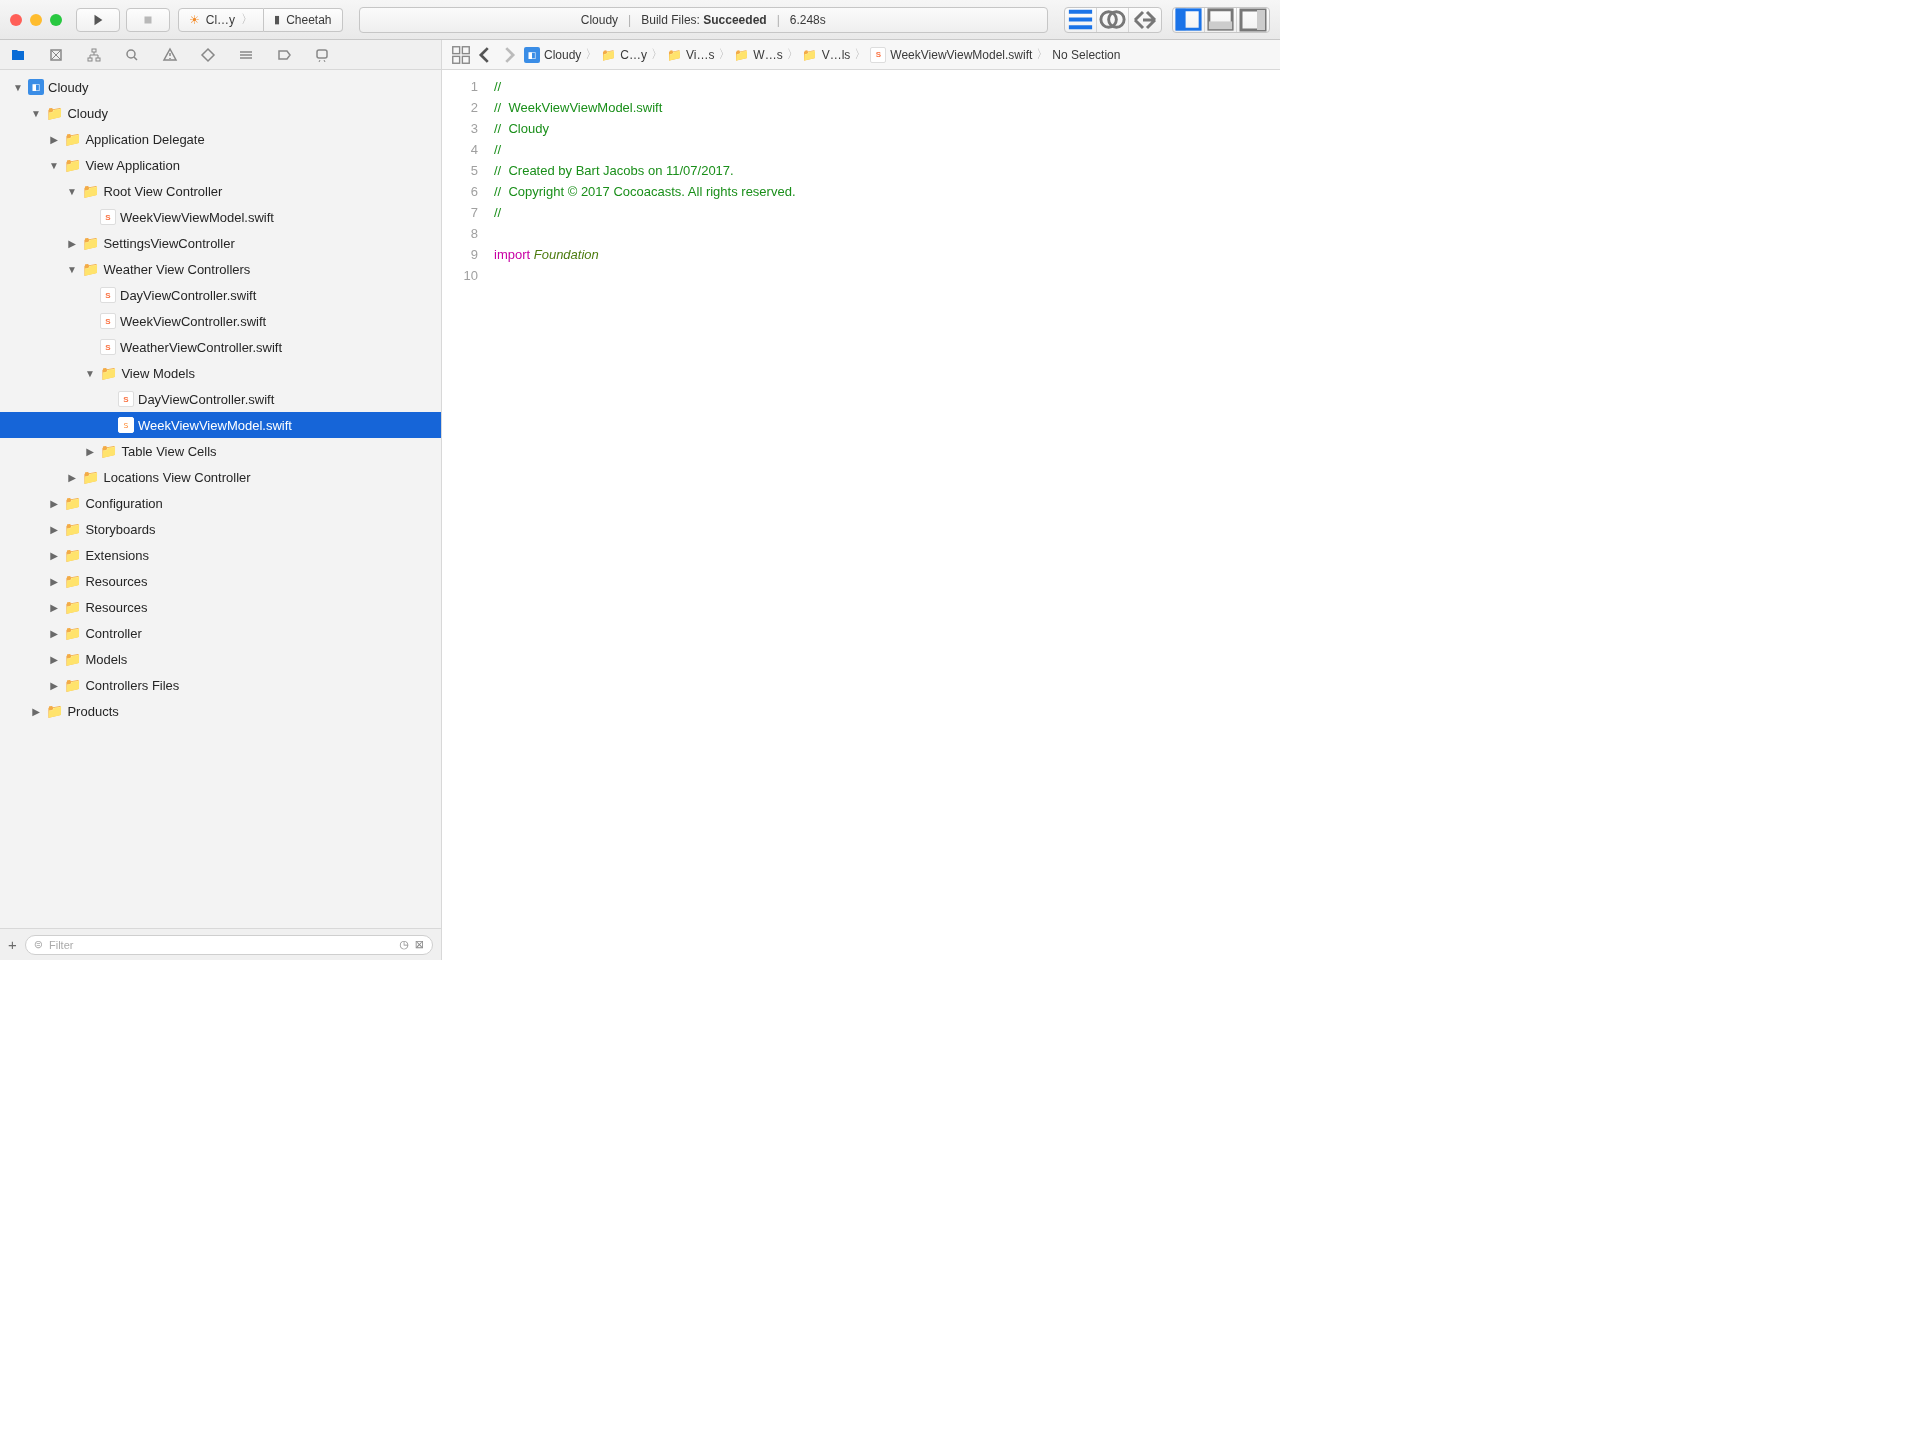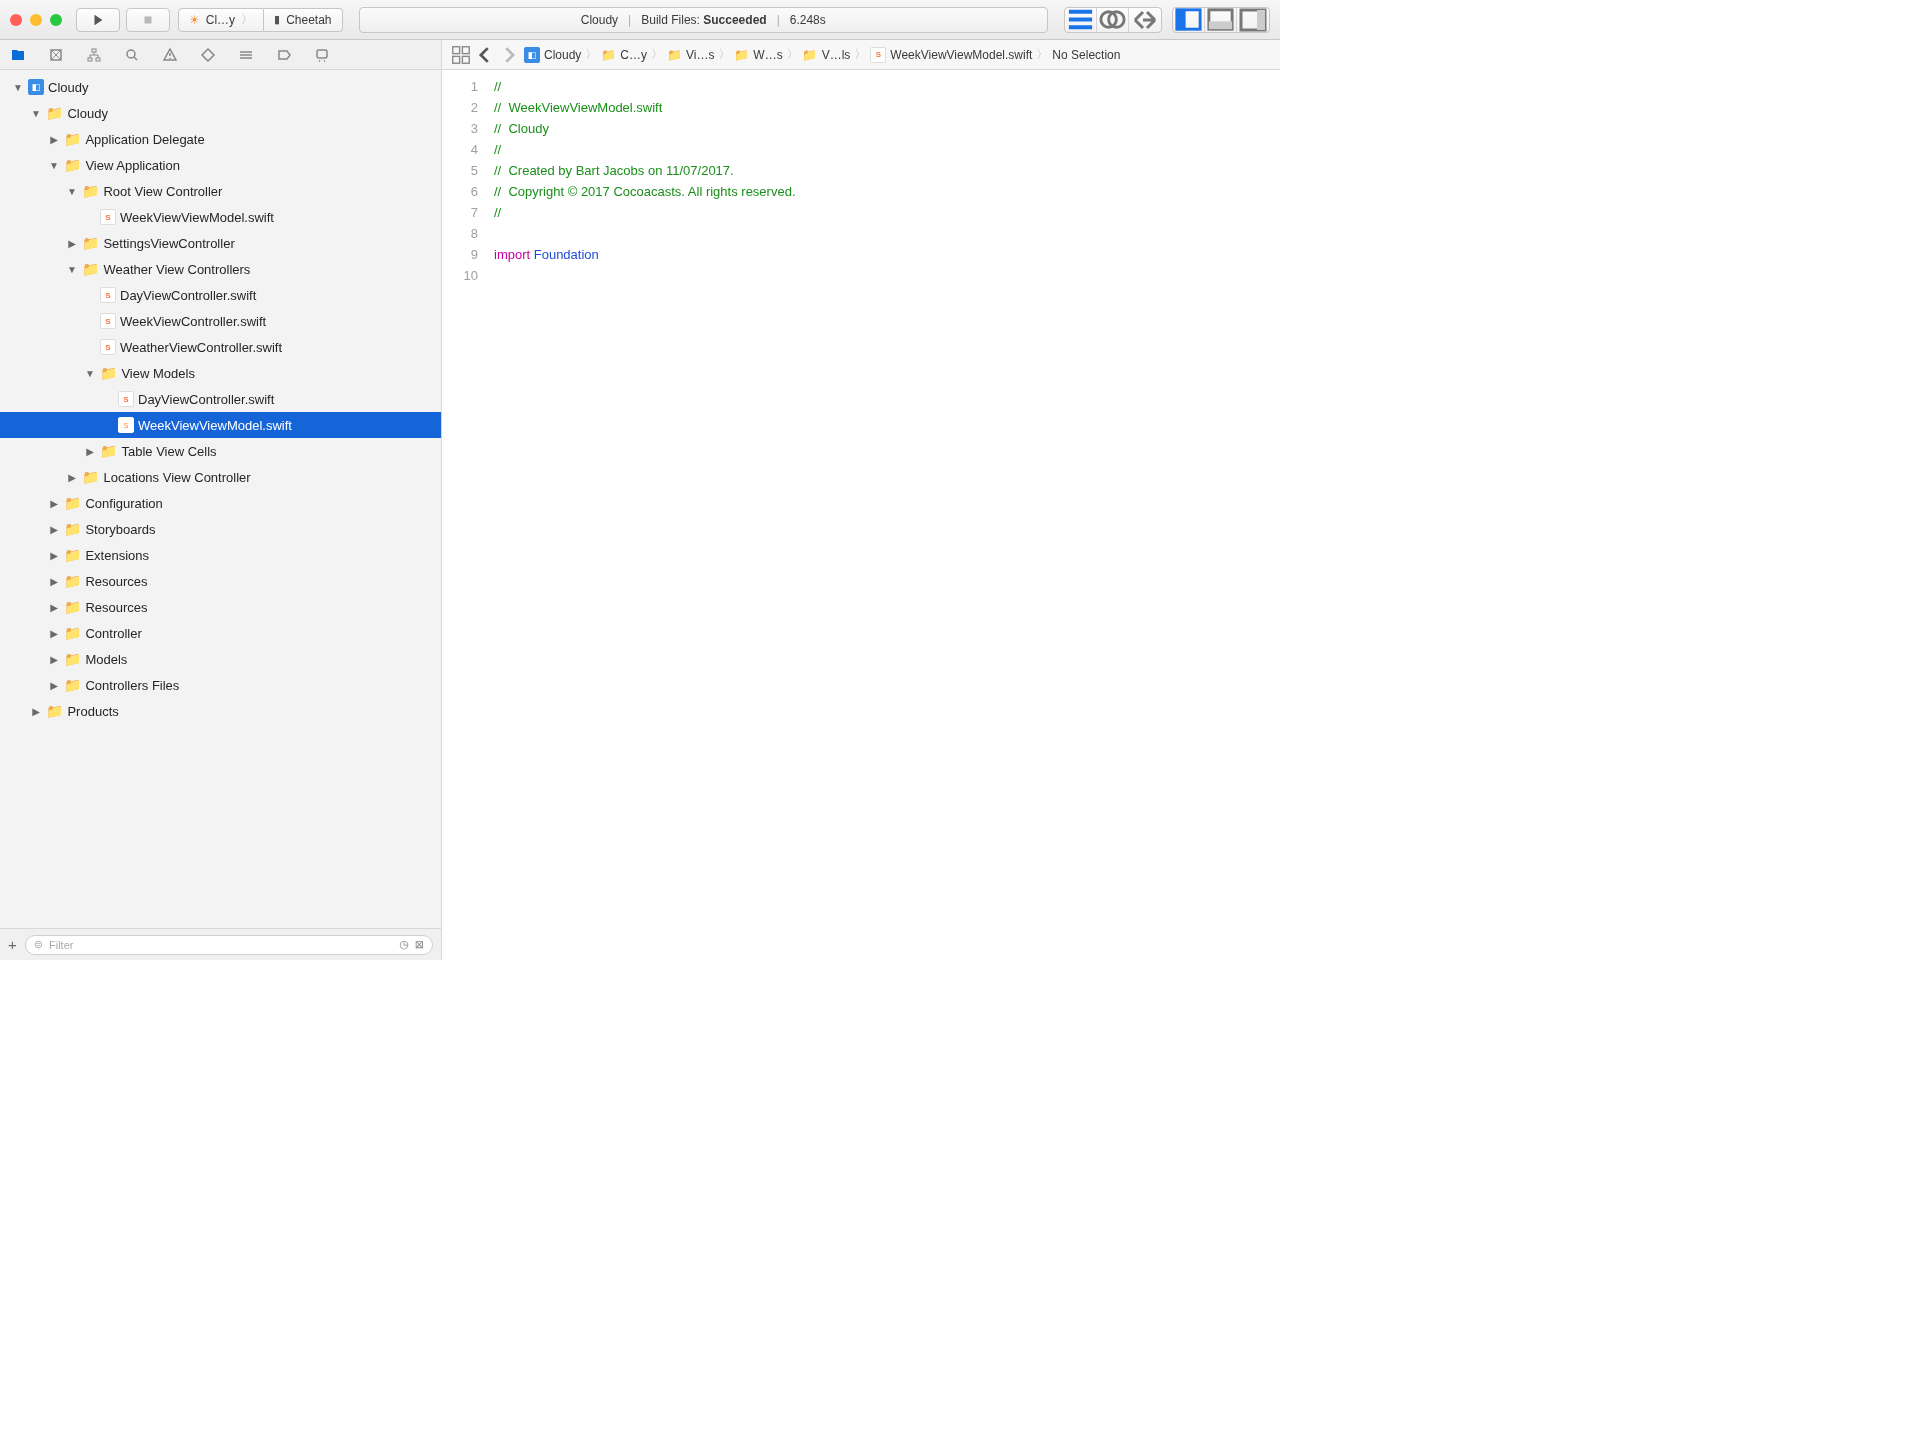--- a/index.html
+++ b/index.html
@@ -57,21 +57,21 @@
 .editor { flex: 1; display: flex; flex-direction: column; background: #fff; }
 .jumpbar { height: 30px; border-bottom: 1px solid #d8d8d8; display: flex; align-items: center; padding: 0 8px; gap: 2px; font-size: 12px; color: #3a3a3a; background: #f7f7f7; overflow: hidden; }
 .jumpbar .jb-btn { width: 22px; height: 22px; display: flex; align-items: center; justify-content: center; color: #6a6a6a; }
 .jumpbar .crumb { display: flex; align-items: center; gap: 4px; padding: 0 2px; white-space: nowrap; }
 .jumpbar .chev { color: #b0b0b0; padding: 0 2px; }
 .code-area { flex: 1; display: flex; font-family: "SF Mono", Menlo, monospace; font-size: 13px; line-height: 21px; }
 .gutter { width: 46px; text-align: right; padding: 6px 10px 0 0; color: #a0a0a0; background: #fff; user-select: none; }
 .code { flex: 1; padding: 6px 0 0 6px; white-space: pre; }
 .c-comment { color: #1a8f1a; }
 .c-keyword { color: #c800a4; }
-.c-plain { color: #1d4ed8; }
+.c-plain { color: #4d7c0f; font-style: italic; }
 </style>
 </head>
 <body>
 
 <div class="toolbar">
   <div class="traffic">
     <span class="red"></span>
     <span class="yellow"></span>
     <span class="green"></span>
   </div>

